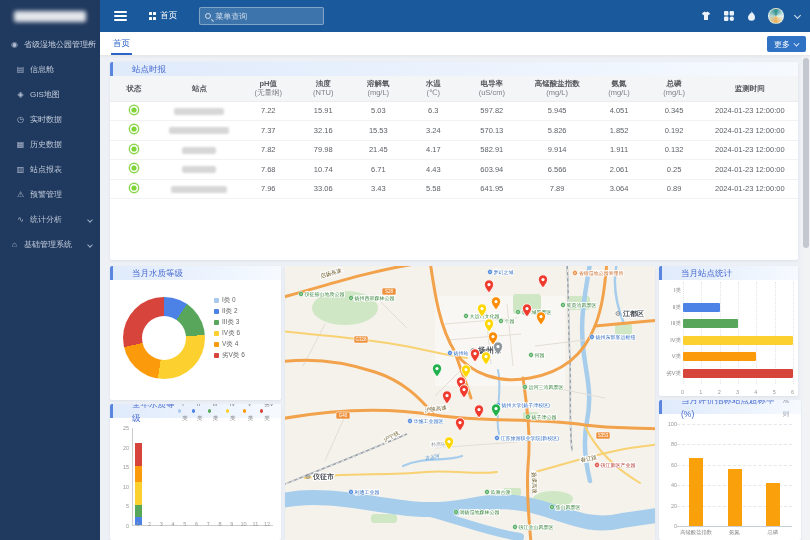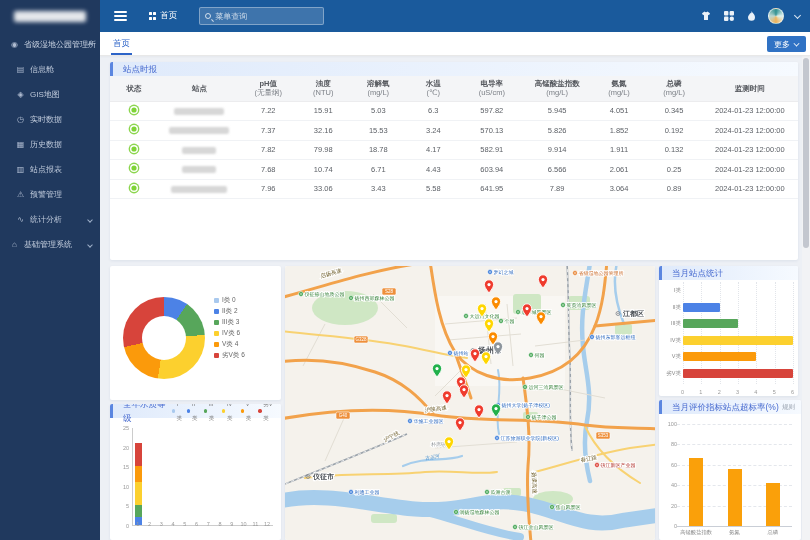--- a/index.html
+++ b/index.html
@@ -35,21 +35,21 @@
 
   
   #tabbar { position:absolute; left:100px; top:32px; width:710px; height:24px; background:#fff; border-bottom:1px solid #e8e8e8; box-shadow:0 1px 2px rgba(0,0,0,.04); z-index:3; }
   #tab-home { position:absolute; left:13px; top:0; height:23px; line-height:23px; color:#2d64c8; font-size:8.5px; cursor:pointer; }
   #tab-home:after { content:""; position:absolute; left:-2px; right:-2px; bottom:0; height:2px; background:#2d64c8; }
   #more-btn { position:absolute; right:4px; top:4px; height:16px; background:#3072c4; color:#fff; border:none; border-radius:2px; font-size:8px; padding:0 7px; display:flex; align-items:center; gap:4px; cursor:pointer; }
   #more-btn .chev-w { border-color:#fff; margin-top:-2px; transform:rotate(45deg) scale(.85); }
 
   
   .panel { position:absolute; background:#fff; border-radius:2px; box-shadow:0 1px 3px rgba(30,60,110,.08); overflow:hidden; }
-  .panel-hd { height:14px; background:linear-gradient(90deg,#dfeafb,#f6faff); border-left:3px solid #5b86e0; color:#4569cf; font-size:8.5px; line-height:14px; padding-left:10px; display:flex; align-items:center; }
+  .panel-hd { height:14px; background:linear-gradient(90deg,#dfeafb,#f6faff); border-left:3px solid #5b86e0; color:#4569cf; font-size:8.5px; line-height:14px; padding-left:19px; display:flex; align-items:center; }
   .panel-hd .hd-link { margin-left:auto; margin-right:6px; color:#9aa3b0; font-size:6.5px; cursor:pointer; }
 
   #p-table  { left:110px; top:62px;  width:688px; height:198px; }
   #p-donut  { left:110px; top:266px; width:171px; height:134px; }
   #p-year   { left:110px; top:404px; width:171px; height:136px; }
   #p-map    { left:285px; top:266px; width:370px; height:274px; }
   #p-hbar   { left:659px; top:266px; width:139px; height:130px; }
   #p-rate   { left:659px; top:400px; width:142px; height:140px; }
 
   
@@ -282,21 +282,21 @@
           <td>5.826</td>
           <td>1.852</td>
           <td>0.192</td>
           <td>2024-01-23 12:00:00</td>
         </tr>
         <tr>
           <td><span class="status-dot"></span></td>
           <td><span class="redact" style="width: 34px;"></span></td>
           <td>7.82</td>
           <td>79.98</td>
-          <td>18.78</td>
+          <td>21.45</td>
           <td>4.17</td>
           <td>582.91</td>
           <td>9.914</td>
           <td>1.911</td>
           <td>0.132</td>
           <td>2024-01-23 12:00:00</td>
         </tr>
         <tr>
           <td><span class="status-dot"></span></td>
           <td><span class="redact" style="width: 34px;"></span></td>
@@ -321,20 +321,23 @@
           <td>7.89</td>
           <td>3.064</td>
           <td>0.89</td>
           <td>2024-01-23 12:00:00</td>
         </tr>
       </tbody>
   </table>
 </div>
 
 <div class="panel" id="p-donut">
+  <div class="panel-hd">
+      <span>当月水质等级</span>
+    </div>
   <div id="donut" style="background: conic-gradient(rgb(76, 130, 230) 0deg, rgb(76, 130, 230) 34.2857deg, rgb(87, 166, 91) 34.2857deg, rgb(87, 166, 91) 85.7143deg, rgb(252, 208, 46) 85.7143deg, rgb(252, 208, 46) 188.571deg, rgb(251, 154, 11) 188.571deg, rgb(251, 154, 11) 257.143deg, rgb(215, 68, 59) 257.143deg, rgb(215, 68, 59) 360deg);"></div>
   <div id="donut-legend">
       <div class="lg-item">
         <i style="background: rgb(169, 201, 238);"></i>
         <span>I类 0</span>
       </div>
       <div class="lg-item">
         <i style="background: rgb(76, 130, 230);"></i>
         <span>II类 2</span>
       </div>

